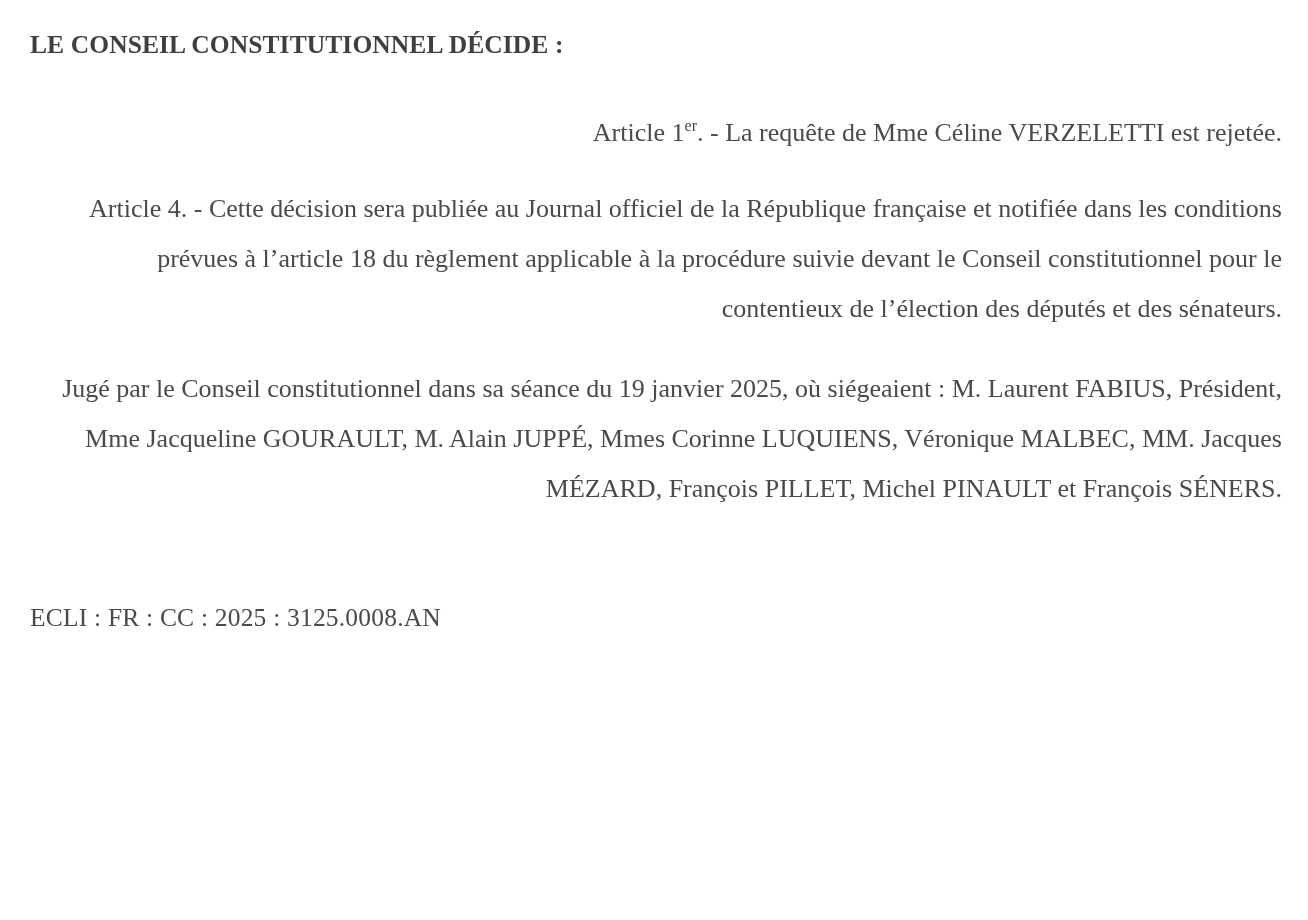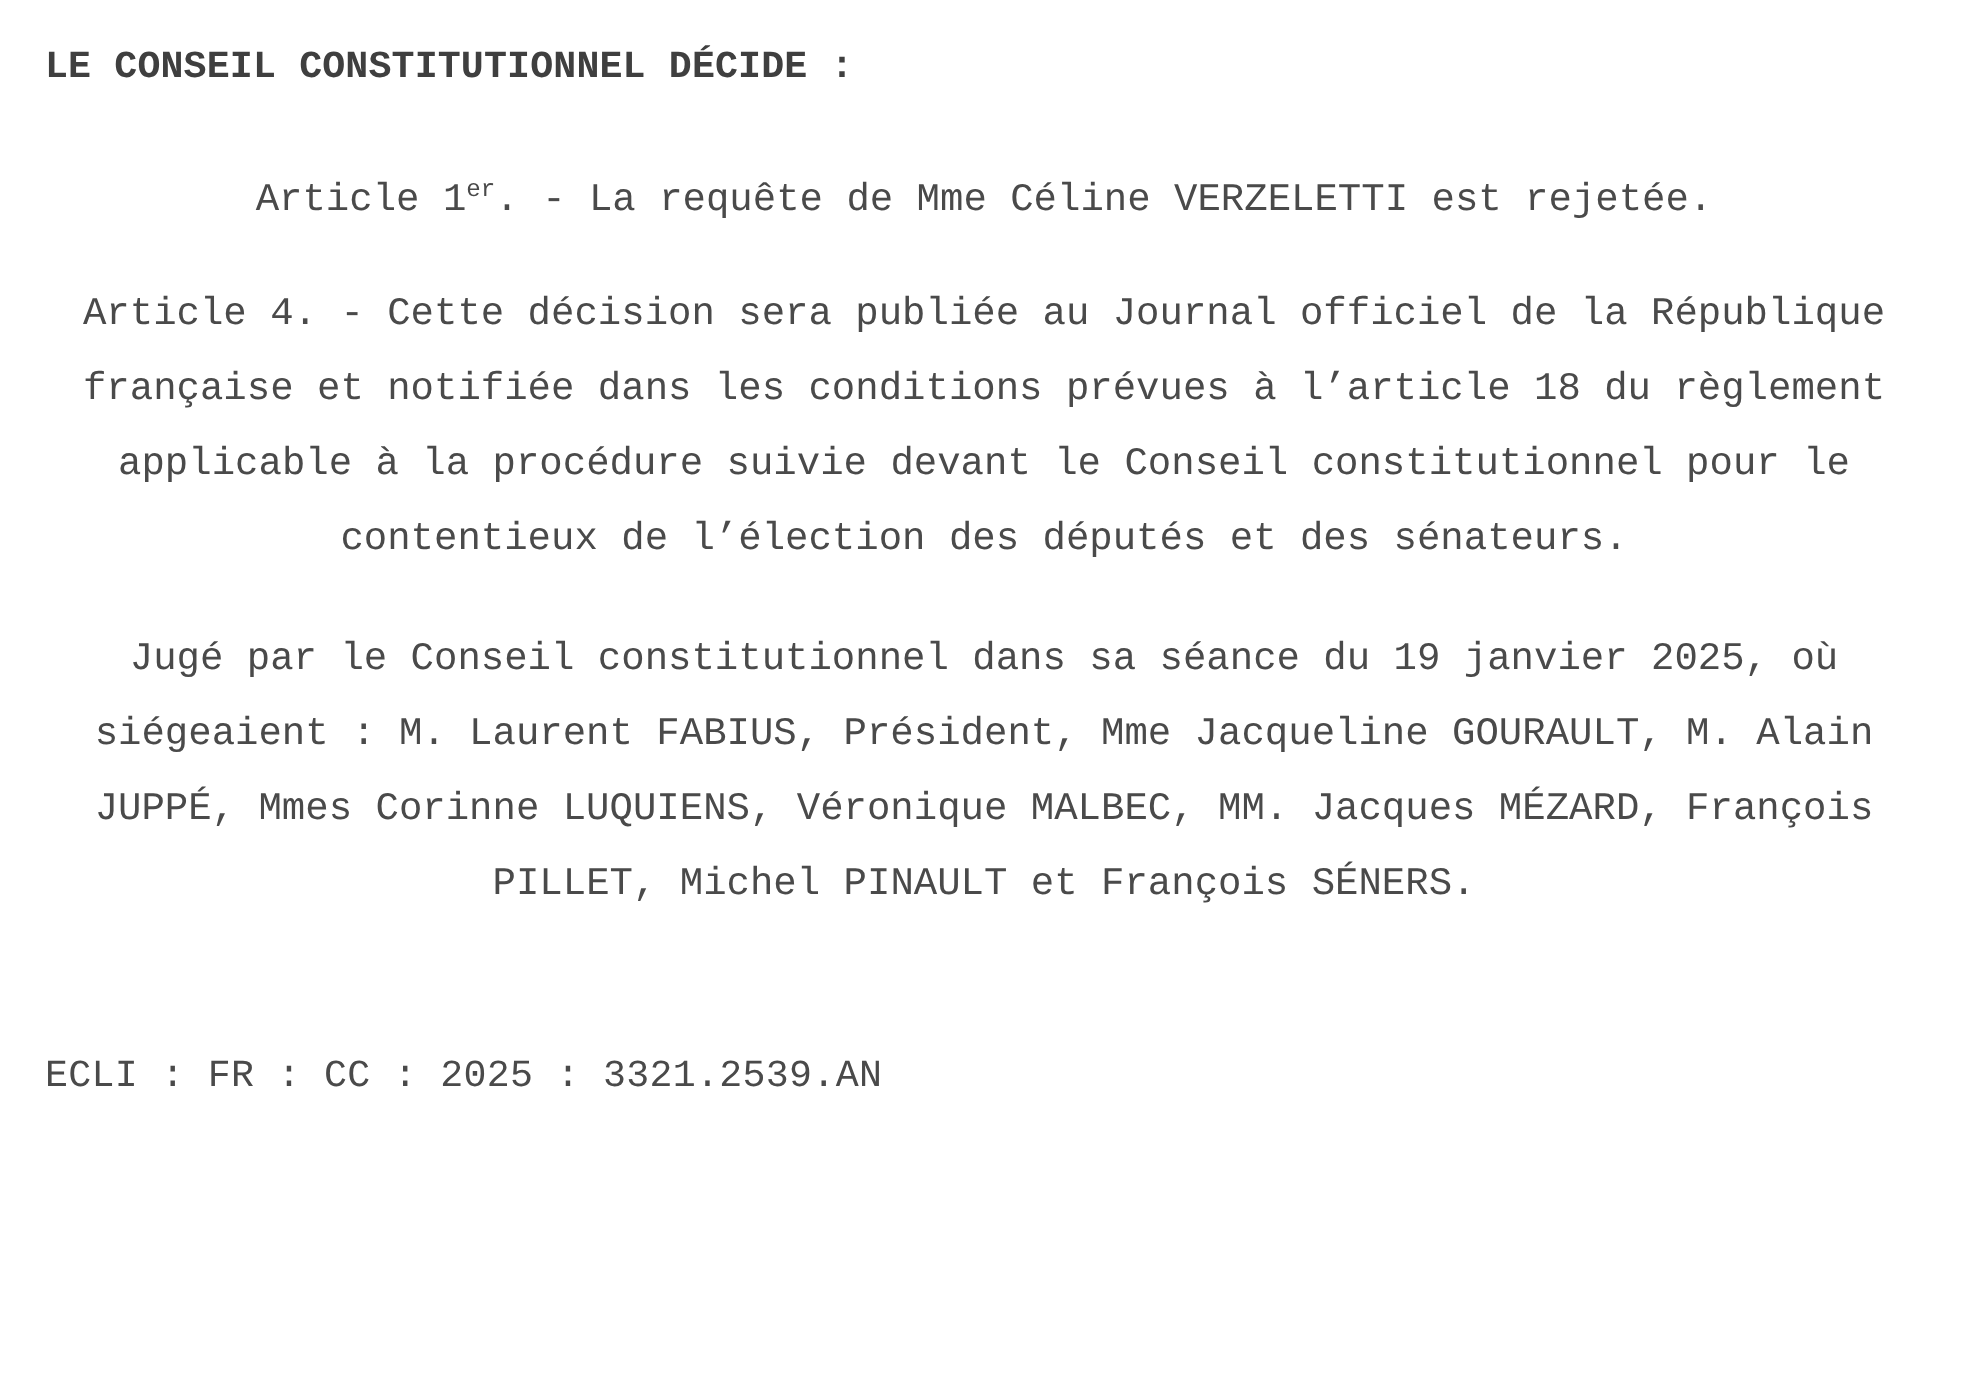--- a/index.html
+++ b/index.html
@@ -13,37 +13,36 @@
     font-family: "Liberation Serif", "DejaVu Serif", serif;
     color: #4a4a4a;
     overflow: hidden;
   }
   .page {
     box-sizing: border-box;
     width: 1308px;
     height: 720px;
     padding: 28px 26px 0 30px;
     background: #ffffff;
-    font-family: Liberation Mono, monospace;
   }
   .decision-heading {
     font-weight: bold;
     font-size: 25.5px;
     line-height: 1.35;
     color: #3f3f3f;
     letter-spacing: 0.1px;
     margin: 0 0 46px 0;
   }
   .para {
     font-size: 26px;
     line-height: 50px;
     color: #4a4a4a;
     margin: 0 0 30px 0;
     max-width: 1258px;
-    text-align: center;
+    text-align: right;
   }
   .para.tight {
     margin-bottom: 26px;
   }
   .para sup {
     font-size: 0.62em;
     vertical-align: super;
     line-height: 0;
   }
   .spacer-small { height: 10px; }
@@ -71,15 +70,15 @@
     <span>Article 4</span><span>. - Cette décision sera publiée au Journal officiel de la République française et notifiée dans les conditions prévues à l’article 18 du règlement applicable à la procédure suivie devant le Conseil constitutionnel pour le contentieux de l’élection des députés et des sénateurs.</span>
   </p>
 
   <p class="para">Jugé par le Conseil constitutionnel dans sa séance du 19 janvier 2025, où siégeaient : M. Laurent FABIUS, Président, Mme Jacqueline GOURAULT, M. Alain JUPPÉ, Mmes Corinne LUQUIENS, Véronique MALBEC, MM. Jacques MÉZARD, François PILLET, Michel PINAULT et François SÉNERS.</p>
 
   <div class="spacer-small"></div>
 
 
   <div class="spacer-large"></div>
 
-  <p class="ecli">ECLI : FR : CC : 2025 : 3321.2539.AN</p>
+  <p class="ecli">ECLI : FR : CC : 2025 : 3125.0008.AN</p>
 
 </div>
 
 </body></html>

